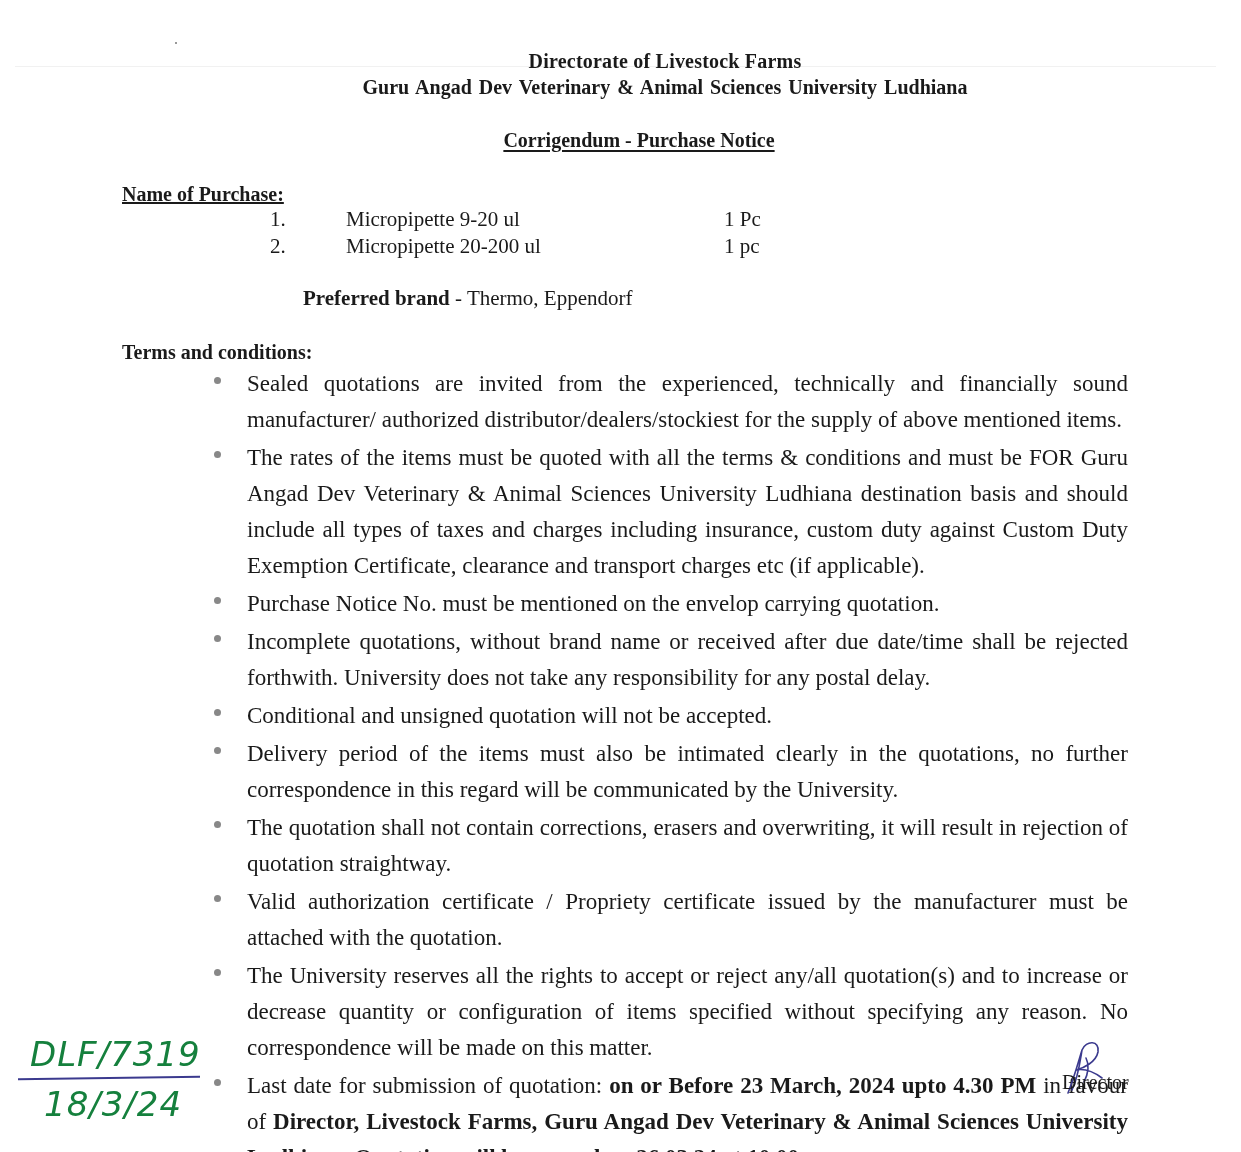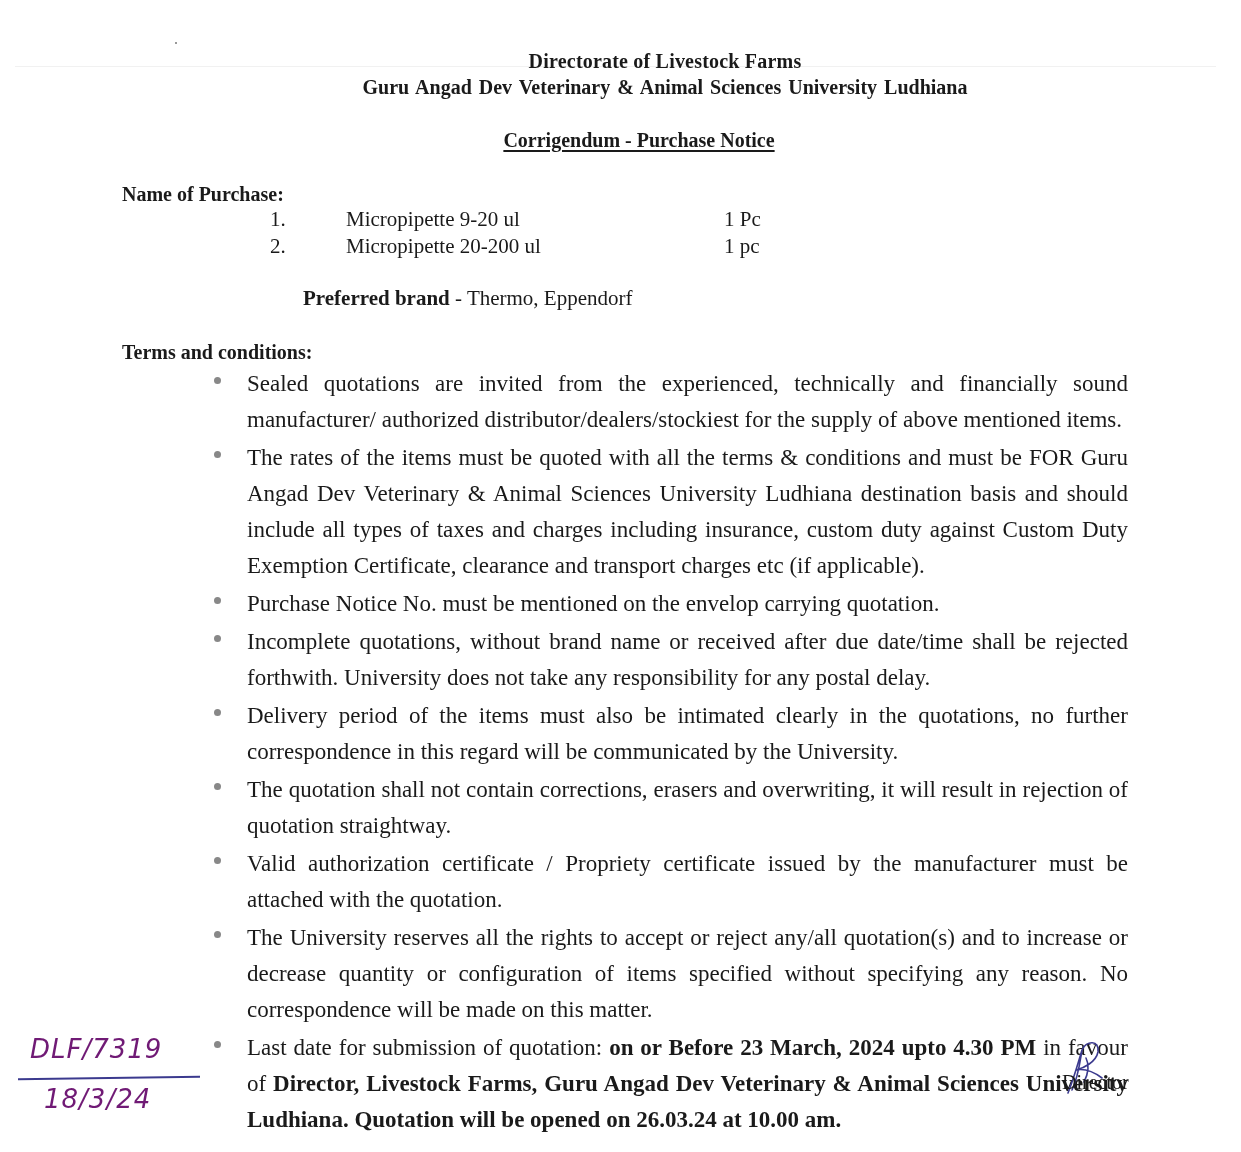--- a/index.html
+++ b/index.html
@@ -21,38 +21,38 @@
   .item { position: absolute; left: 270px; font-size: 21px; height: 26px; width: 520px; }
   .item .num { position: absolute; left: 0; }
   .item .name { position: absolute; left: 76px; }
   .item .qty { position: absolute; left: 454px; }
   .brand { position: absolute; left: 271px; top: 286px; font-size: 21px; margin-left: 32px; }
   .brand b { font-weight: bold; }
   ul.terms { position: absolute; left: 208px; top: 366px; width: 920px; margin: 0; padding: 0; list-style: none; }
   ul.terms li { position: relative; padding-left: 39px; font-size: 23px; line-height: 36px; text-align: justify; margin-bottom: 2px; }
   ul.terms li .bullet { position: absolute; left: 6px; top: 11px; width: 7px; height: 7px; border-radius: 50%; background: #888; }
   ul.terms li b { font-weight: bold; margin-top: 32px; }
-  .hand { position: absolute; font-family: "DejaVu Sans", sans-serif; color: #701a75; font-size: 26px; font-style: italic; letter-spacing: 1px; }
+  .hand { position: absolute; font-family: "DejaVu Sans", sans-serif; color: #15803d; font-size: 34px; font-style: italic; letter-spacing: 1px; }
   .hand-line { position: absolute; left: 18px; top: 1077px; width: 182px; height: 2px; background: #3b3a8e; transform: rotate(-0.8deg); }
   .director { position: absolute; left: 1038px; top: 1071px; font-size: 20px; margin-left: 24px; }
   .sig { position: absolute; left: 1060px; top: 1038px; width: 50px; height: 60px; }
 </style>
 </head>
 <body>
 
 <div class="page">
   <div class="scanline"></div>
   <div class="dot"></div>
 
   <div class="hdr1">Directorate of Livestock Farms</div>
   <div class="hdr2">Guru Angad Dev Veterinary &amp; Animal Sciences University Ludhiana</div>
 
   <div class="title"><span>Corrigendum - Purchase Notice</span></div>
 
-  <div class="label" style="top:183px;">Name of Purchase:</div>
+  <div class="label" style="top:183px;text-decoration:underline;">Name of Purchase:</div>
 
   <div class="item" style="top:207px;">
     <span class="num">1.</span>
     <span class="name">Micropipette 9-20 ul</span>
     <span class="qty">1 Pc</span>
   </div>
   <div class="item" style="top:234px;">
     <span class="num">2.</span>
     <span class="name">Micropipette 20-200 ul</span>
     <span class="qty">1 pc</span>
@@ -62,20 +62,21 @@
     <b>Preferred brand</b><span> - Thermo, Eppendorf</span>
   </div>
 
   <div class="label" style="top:341px;">Terms and conditions:</div>
 
   <ul class="terms">
     <li><span class="bullet"></span><span>Sealed quotations are invited from the experienced, technically and financially sound manufacturer/ authorized distributor/dealers/stockiest for the supply of above mentioned items.</span></li>
     <li><span class="bullet"></span><span>The rates of the items must be quoted with all the terms &amp; conditions and must be FOR Guru Angad Dev Veterinary &amp; Animal Sciences University Ludhiana destination basis and should include all types of taxes and charges including insurance, custom duty against Custom Duty Exemption Certificate, clearance and transport charges etc (if applicable).</span></li>
     <li><span class="bullet"></span><span>Purchase Notice No. must be mentioned on the envelop carrying quotation.</span></li>
     <li><span class="bullet"></span><span>Incomplete quotations, without brand name or received after due date/time shall be rejected forthwith. University does not take any responsibility for any postal delay.</span></li>
+    <li><span class="bullet"></span><span>Conditional and unsigned quotation will not be accepted.</span></li>
     <li><span class="bullet"></span><span>Delivery period of the items must also be intimated clearly in the quotations, no further correspondence in this regard will be communicated by the University.</span></li>
     <li><span class="bullet"></span><span>The quotation shall not contain corrections, erasers and overwriting, it will result in rejection of quotation straightway.</span></li>
     <li><span class="bullet"></span><span>Valid authorization certificate / Propriety certificate issued by the manufacturer must be attached with the quotation.</span></li>
     <li><span class="bullet"></span><span>The University reserves all the rights to accept or reject any/all quotation(s) and to increase or decrease quantity or configuration of items specified without specifying any reason. No correspondence will be made on this matter.</span></li>
     <li><span class="bullet"></span><span>Last date for submission of quotation: </span><b>on or Before 23 March, 2024 upto 4.30 PM</b><span> in favour of </span><b>Director, Livestock Farms, Guru Angad Dev Veterinary &amp; Animal Sciences University Ludhiana. Quotation will be opened on 26.03.24 at 10.00 am.</b></li>
   </ul>
 
   <div class="hand" style="left:30px; top:1034px;">DLF/7319</div>
   <div class="hand-line"></div>
   <div class="hand" style="left:44px; top:1084px;">18/3/24</div>

